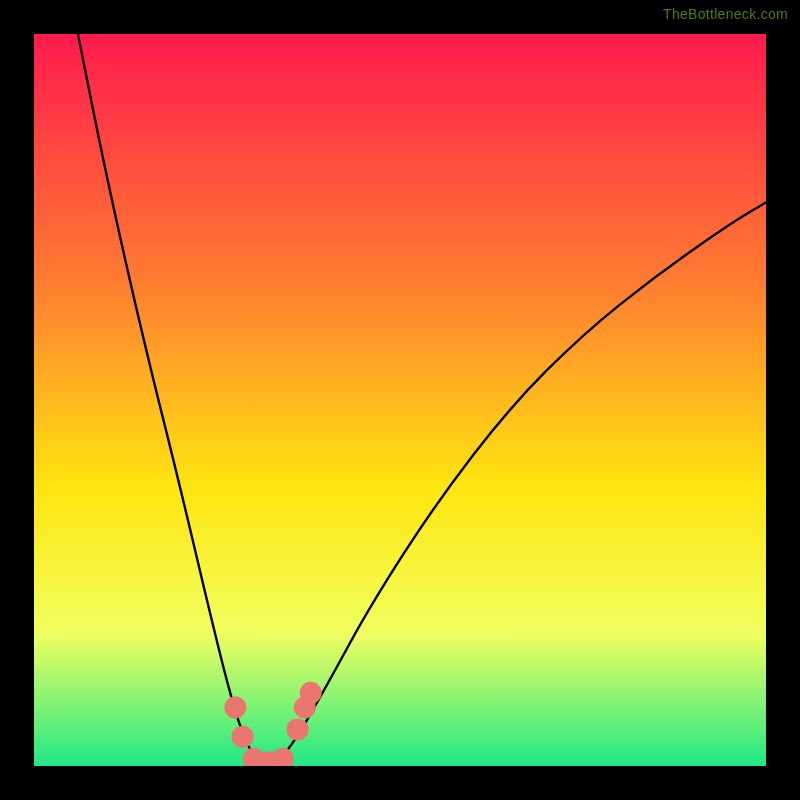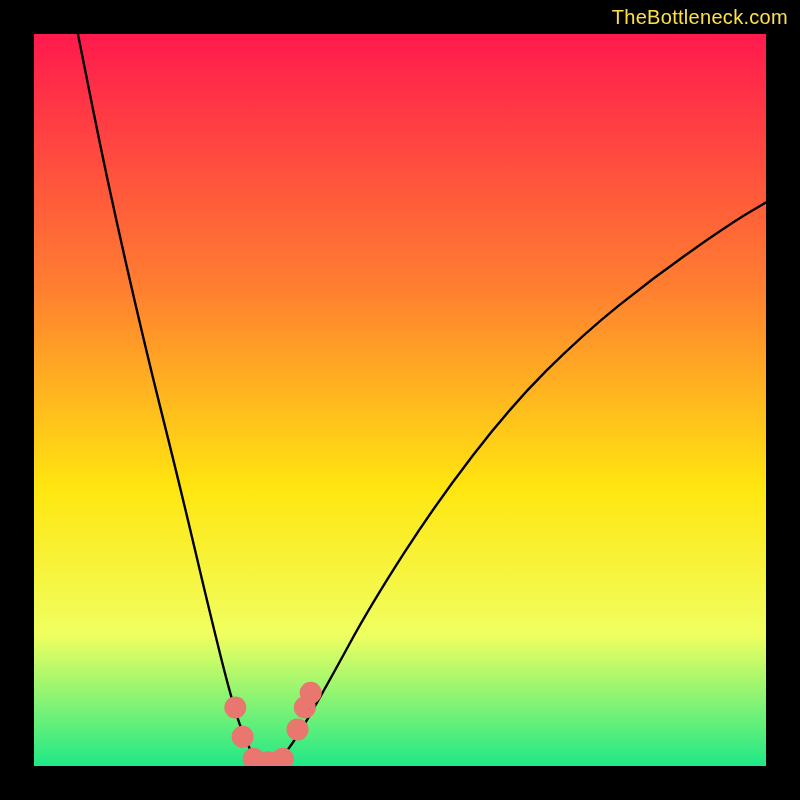--- a/index.html
+++ b/index.html
@@ -14,22 +14,22 @@
   .frame {
     position: absolute;
     top: 0; left: 0;
     width: 800px; height: 800px;
     background: #000;
   }
   .watermark {
     position: absolute;
     top: 6px;
     right: 12px;
-    color: #fde047;
-    font-size: 20px;
+    color: #4d7c0f;
+    font-size: 14px;
     font-weight: 400;
     letter-spacing: 0.3px;
     z-index: 10;
     user-select: none;
   }
   svg {
     position: absolute;
     top: 0; left: 0;
   }
 </style>

